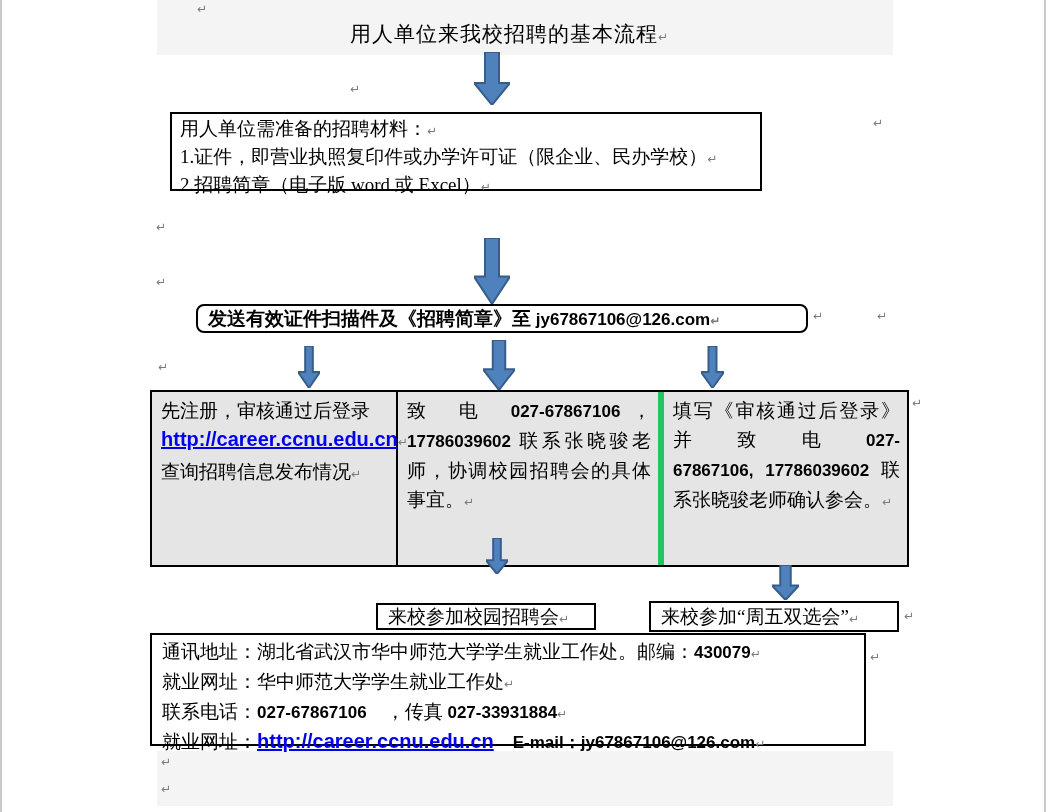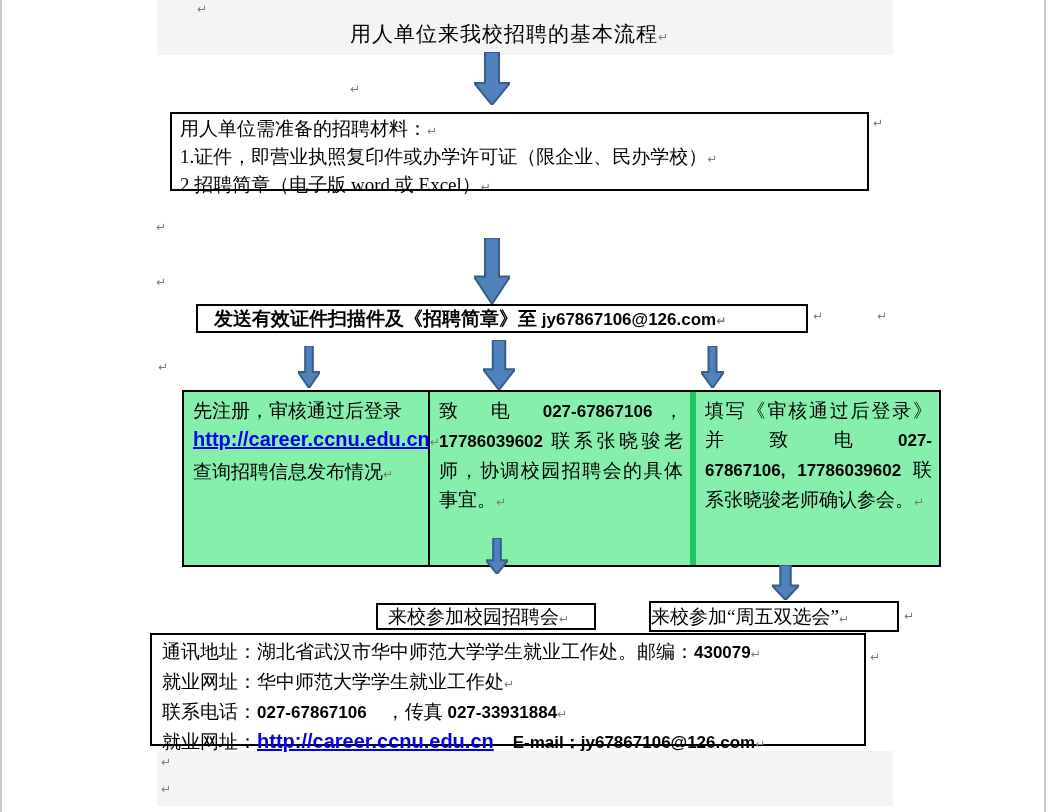--- a/index.html
+++ b/index.html
@@ -9,33 +9,33 @@
   }
   .edge{position:absolute;top:0;width:2px;height:812px;background:#c9c9c9;}
   .band{position:absolute;left:157px;width:736px;background:#f4f4f4;}
   .title{position:absolute;left:350px;top:20px;font-size:21px;letter-spacing:1px;white-space:nowrap;}
   .bx{position:absolute;border:2px solid #000;background:#fff;box-sizing:border-box;}
   .pil{color:#7a7a7a;font-size:12px;font-family:"DejaVu Sans",sans-serif;}
   .pila{position:absolute;color:#7a7a7a;font-size:12px;font-family:"DejaVu Sans",sans-serif;}
   .bnum{font-family:"Liberation Sans","DejaVu Sans",sans-serif;font-weight:bold;font-size:17px;}
   .lnk{font-family:"Liberation Sans","DejaVu Sans",sans-serif;font-weight:bold;font-size:20px;
        color:#0000ee;text-decoration:underline;cursor:pointer;}
-  .materials{left:170px;top:112px;width:699px;height:79px;font-size:19px;line-height:25px;padding:2px 8px;}
+  .materials{left:170px;top:112px;width:592px;height:79px;font-size:19px;line-height:25px;padding:2px 8px;}
   .sendbox{left:196px;top:304px;width:612px;height:29px;font-size:19px;line-height:25px;
-           font-weight:bold;padding-left:16px;white-space:nowrap;}
+           font-weight:bold;padding-left:10px;white-space:nowrap;border-radius:8px;}
   .tbl{position:absolute;left:150px;top:390px;width:759px;height:177px;border:2px solid #000;
-       box-sizing:border-box;display:flex;background:#86efac;margin-left:32px;}
+       box-sizing:border-box;display:flex;background:#e5e5e5;}
   .cell{box-sizing:border-box;font-size:19px;line-height:29px;padding:4px 7px 0 9px;}
   .c1{width:246px;border-right:2px solid #000;}
   .c2{width:266px;border-right:6px solid #22c55e;text-align:justify;}
   .c3{flex:1;text-align:justify;}
   .campus{left:355px;top:603px;width:220px;height:27px;font-size:19px;line-height:23px;
           padding-left:10px;white-space:nowrap;margin-left:21px;}
   .friday{left:649px;top:601px;width:250px;height:31px;font-size:19px;line-height:27px;
-          white-space:nowrap;}
+          padding-left:10px;white-space:nowrap;}
   .contact{left:150px;top:633px;width:716px;height:113px;font-size:19px;line-height:27px;
            padding:3px 4px 0 10px;}
   .contact .ln{white-space:nowrap;}
   svg.arrow{position:absolute;display:block;}
 </style>
 </head>
 <body>
 
 <div id="page">
 

